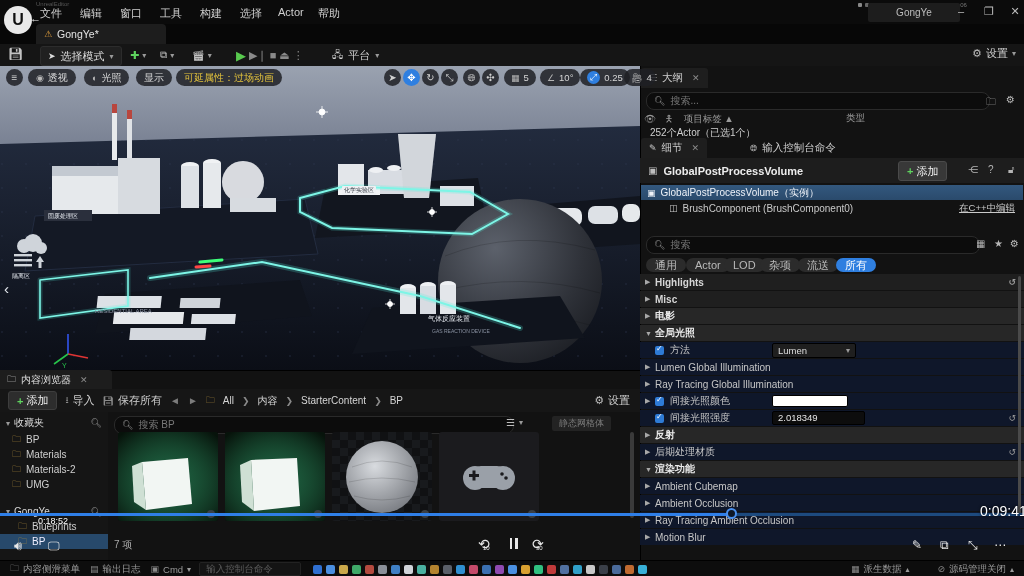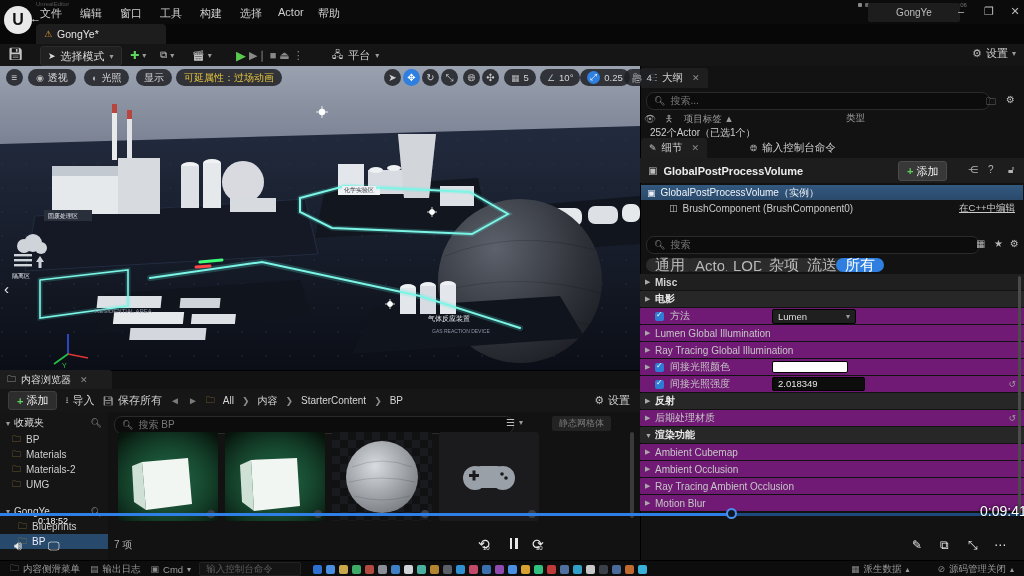--- a/index.html
+++ b/index.html
@@ -67,24 +67,24 @@
   #add-btn{position:absolute;left:258px;top:3px;height:18px;background:#383838;border:1px solid #4a4a4a;border-radius:3px;
            display:flex;align-items:center;gap:3px;padding:0 8px;color:#eee;}
   #add-btn .plus{color:#5fd35f;font-weight:bold;}
   .headico{position:absolute;top:6px;color:#b5b5b5;font-size:10px;}
   #comp-sel{left:641px;top:185px;width:382px;height:15px;background:linear-gradient(#33587e,#2a4a6c);
             display:flex;align-items:center;gap:5px;padding-left:6px;box-sizing:border-box;color:#eef2f8;font-size:10px;}
   #comp-child{left:641px;top:201px;width:382px;height:14px;display:flex;align-items:center;gap:5px;
               padding-left:28px;box-sizing:border-box;color:#c9c9c9;font-size:10px;}
   #edit-cpp{position:absolute;right:8px;color:#c9c9c9;text-decoration:underline;font-size:9.5px;}
   .chip{position:absolute;top:0;height:14px;border-radius:7px;background:#2b2b2b;color:#b9b9b9;
-        font-size:15px;display:flex;align-items:center;padding:0 9px;}
+        font-size:11px;display:flex;align-items:center;padding:0 9px;}
   .chip.active{background:#2f7fe0;color:#fff;}
   #drows{left:640px;top:274px;width:384px;}
-  .drow{position:relative;width:384px;height:16px;margin-bottom:1px;background:#701a75;
+  .drow{position:relative;width:384px;height:16px;margin-bottom:1px;background:#0f172a;
         display:flex;align-items:center;font-size:10px;color:#c6c6c6;}
   .drow.cat{background:#272727;color:#e9e9e9;font-weight:bold;}
   .drow.catdim{background:#1f1f1f;color:#d6d6d6;font-weight:bold;}
   .arr{width:10px;margin-left:5px;font-size:7px;color:#a8a8a8;}
   .chk{width:9px;height:9px;background:#2e7bd6;border-radius:2px;margin-right:6px;position:relative;}
   .chk::after{content:"✓";position:absolute;left:1px;top:-2px;color:#fff;font-size:8px;}
   .dlabel{white-space:nowrap;}
   .reset{position:absolute;right:8px;color:#9a9a9a;font-size:9px;}
   .reset::before{content:"↺";}
   .dropdown{position:absolute;left:132px;width:72px;height:13px;background:#1f1f1f;border:1px solid #000;
@@ -467,25 +467,34 @@
   <span class="chip" style="left:40px">Actor</span>
   <span class="chip" style="left:78px">LOD</span>
   <span class="chip" style="left:114px">杂项</span>
   <span class="chip" style="left:152px">流送</span>
   <span class="chip active" style="left:190px">所有</span>
 </div>
 
 <div id="drows" class="abs">
   <div class="drow catdim">
     <span class="arr">▶</span>
+    <span class="dlabel">Highlights</span>
+    <span class="reset"></span>
+  </div>
+  <div class="drow catdim">
+    <span class="arr">▶</span>
     <span class="dlabel">Misc</span>
   </div>
   <div class="drow cat">
     <span class="arr">▶</span>
     <span class="dlabel">电影</span>
+  </div>
+  <div class="drow cat">
+    <span class="arr">▼</span>
+    <span class="dlabel">全局光照</span>
   </div>
   <div class="drow">
     <span class="arr"></span>
       <span class="chk"></span>
     <span class="dlabel">方法</span>
     <span class="dropdown">
       <span>Lumen</span>
       <span class="caret">▾</span>
     </span>
   </div>

